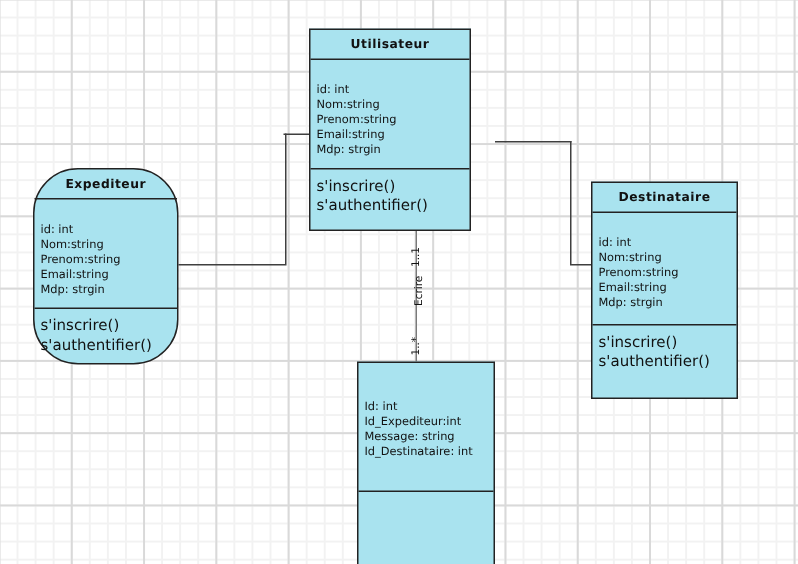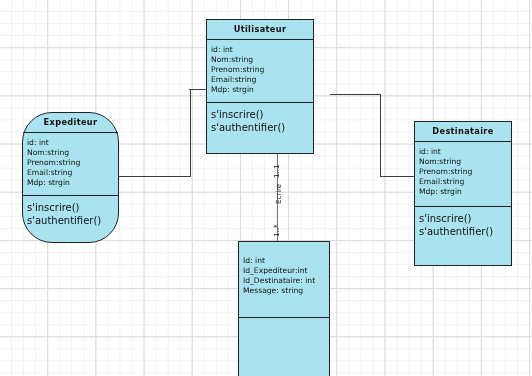--- a/index.html
+++ b/index.html
@@ -48,20 +48,21 @@
     line-height: 1.1;
   }
   .uml-attrs {
     box-sizing: border-box;
     border-bottom: 1.6px solid #222222;
     padding: 5px 4px 4px 4px;
     font-size: 7.6px;
     color: #111111;
     line-height: 1.33;
     flex: 0 0 auto;
+    margin-top: 10px;
   }
   .uml-ops {
     box-sizing: border-box;
     padding: 5px 4px 4px 4px;
     font-size: 10px;
     color: #111111;
     line-height: 1.33;
     flex: 1 1 auto;
   }
   .uml-attrs div, .uml-ops div {
@@ -152,39 +153,39 @@
       <div>Prenom:string</div>
       <div>Email:string</div>
       <div>Mdp: strgin</div>
     </div>
     <div class="uml-ops">
       <div>s'inscrire()</div>
       <div>s'authentifier()</div>
     </div>
   </div>
 
-  <div class="uml-class" style="left:414px; top:121px; width:98px; height:145px;">
+  <div class="uml-class" style="left:394px; top:121px; width:98px; height:145px;">
     <div class="uml-header">Destinataire</div>
     <div class="uml-attrs" style="height:65px;">
       <div>id: int</div>
       <div>Nom:string</div>
       <div>Prenom:string</div>
       <div>Email:string</div>
       <div>Mdp: strgin</div>
     </div>
     <div class="uml-ops">
       <div>s'inscrire()</div>
       <div>s'authentifier()</div>
     </div>
   </div>
 
   <div class="uml-class" style="left:238px; top:241px; width:92px; height:140px;">
     <div class="uml-attrs" style="height:76px; padding-top:14px;">
       <div>Id: int</div>
       <div>Id_Expediteur:int</div>
+      <div>Message: string</div>
       <div>Id_Destinataire: int</div>
-      <div>Message: string</div>
     </div>
     <div class="uml-ops">
     </div>
   </div>
 
 </div>
 
 </body></html>

